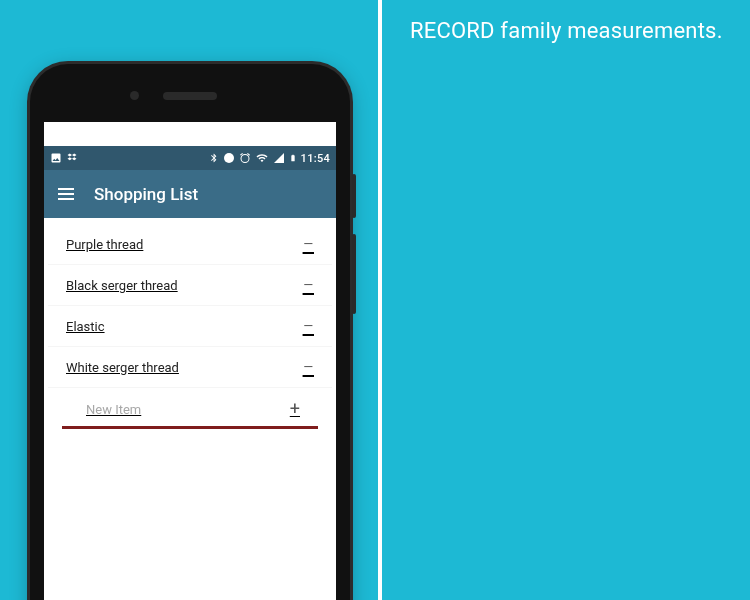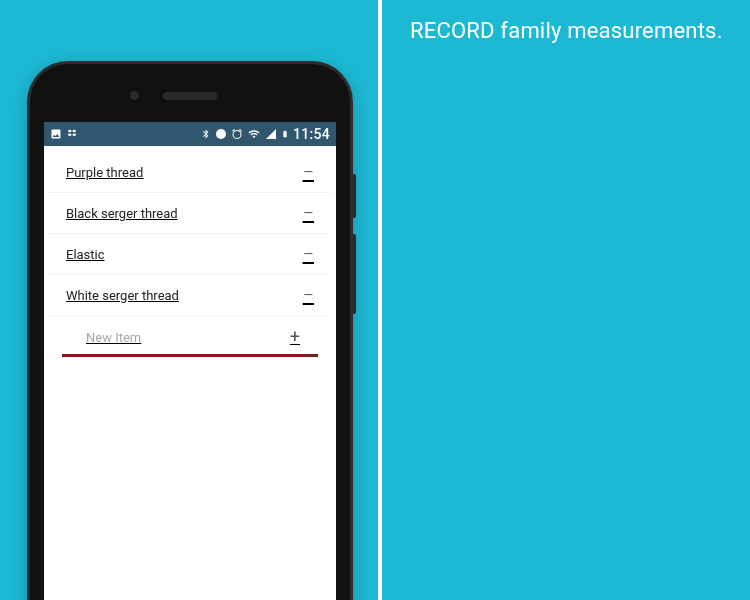--- a/index.html
+++ b/index.html
@@ -72,25 +72,26 @@
     position: absolute;
     top: 58px; left: 14px; right: 14px;
     bottom: 14px;
     background: #fff;
     overflow: hidden;
   }
   .statusbar {
     height: 24px;
     background: #30576d;
     color: #fff;
-    font-size: 14px;
+    font-size: 11px;
     display: flex;
     align-items: center;
     justify-content: space-between;
     padding: 0 6px;
+    margin-top: 24px;
   }
   .sb-left, .sb-right { display: flex; align-items: center; gap: 4px; }
   .sb-right svg { display: block; }
   .sb-time { font-weight: 500; letter-spacing: 0.3px; }
   .appbar {
     height: 48px;
     background: #3a6c87;
     color: #fff;
     display: flex;
     align-items: center;
@@ -177,20 +178,28 @@
           <svg width="12" height="12" viewBox="0 0 24 24" fill="#fff">
               <path d="M2 22h20V2L2 22z"></path>
             </svg>
           <svg width="8" height="12" viewBox="0 0 24 24" fill="#fff">
               <path d="M15.67 4H14V2h-4v2H8.33C7.6 4 7 4.6 7 5.33v15.33C7 21.4 7.6 22 8.33 22h7.33c.74 0 1.34-.6 1.34-1.34V5.33C17 4.6 16.4 4 15.67 4z"></path>
             </svg>
           <span class="sb-time">11:54</span>
         </div>
       </div>
 
+      <div class="appbar">
+        <div class="hamburger">
+          <span></span>
+            <span></span>
+            <span></span>
+        </div>
+        <div class="appbar-title">Shopping List</div>
+      </div>
 
       <div class="list">
         <div class="list-row">
           <span>Purple thread</span>
           <span class="dash">−</span>
         </div>
         <div class="list-row">
           <span>Black serger thread</span>
           <span class="dash">−</span>
         </div>

